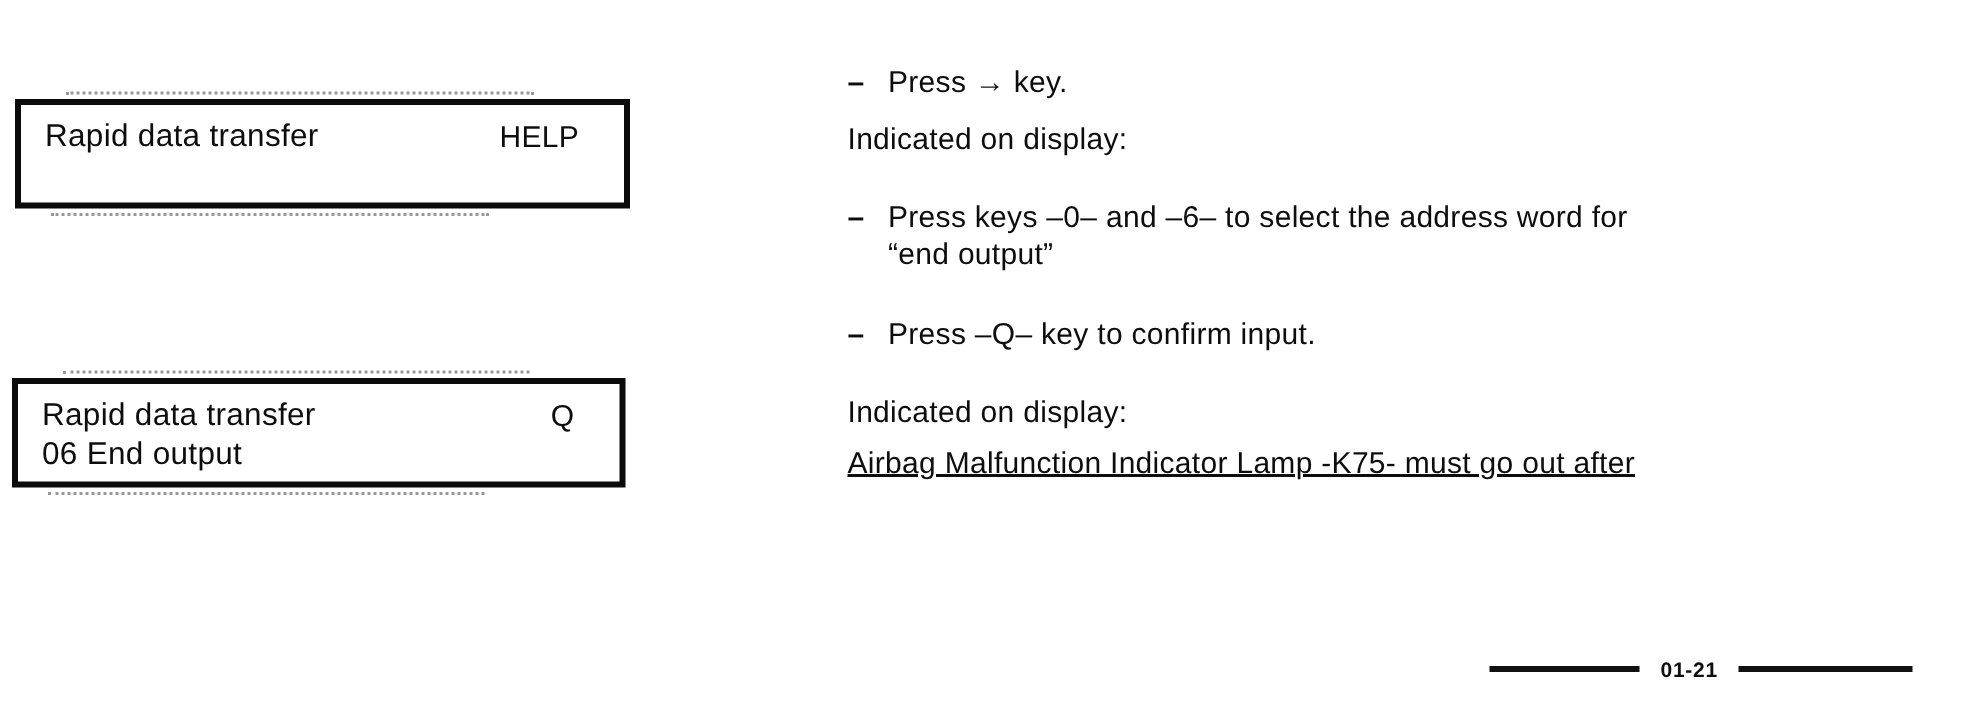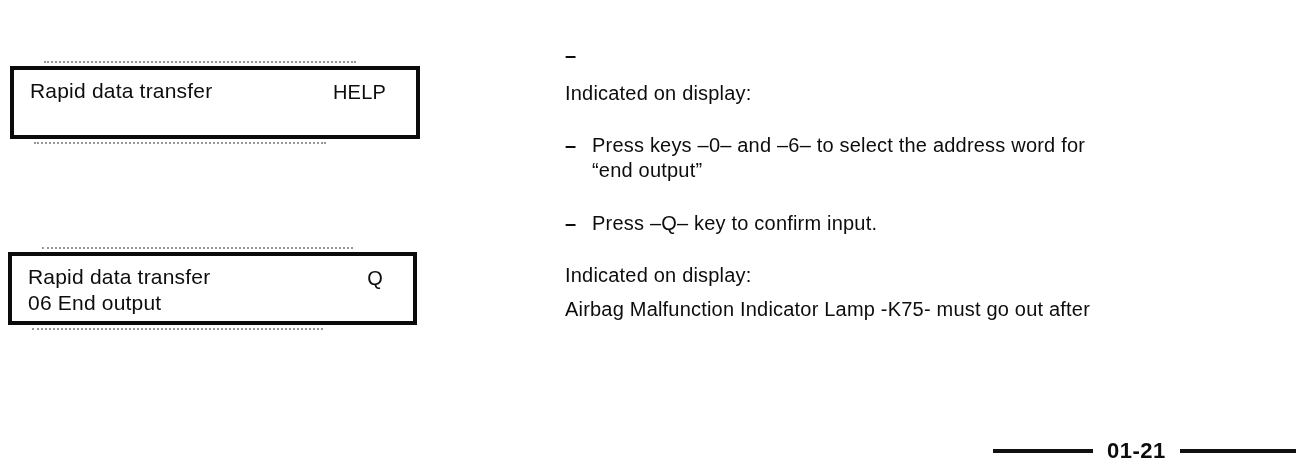--- a/index.html
+++ b/index.html
@@ -55,21 +55,21 @@
   .step .bullet { width: 27px; flex: none; font-weight: bold; }
 
   
   .footer {
     position: absolute;
     top: 438px;
     left: 993px;
     display: flex;
     align-items: center;
     gap: 14px;
-    font-size: 22px;
+    font-size: 14px;
     font-weight: bold;
     letter-spacing: 0.5px;
   }
   .rule { height: 4px; background: #111; display: inline-block; }
   .rule-left  { width: 100px; }
   .rule-right { width: 116px; }
 </style>
 </head>
 <body>
 
@@ -86,40 +86,41 @@
     <div class="box-lines">
       <div>Rapid data transfer</div>
       <div>06 End output</div>
     </div>
     <div class="box-key">Q</div>
   </div>
 
 
   <div class="rc step" style="top:43px;">
     <span class="bullet">–</span>
+    <span>Press → key.</span>
   </div>
 
   <div class="rc" style="top:81px;">Indicated on display:</div>
 
   <div class="rc step" style="top:133px;">
     <span class="bullet">–</span>
     <span>
       <span>Press keys –0– and –6– to select the address word for</span><br>
       <span>“end output”</span>
     </span>
   </div>
 
   <div class="rc step" style="top:211px;">
     <span class="bullet">–</span>
     <span>Press –Q– key to confirm input.</span>
   </div>
 
   <div class="rc" style="top:263px;">Indicated on display:</div>
 
-  <div class="rc" style="top:297px;">
+  <div class="rc" style="top:297px;text-decoration:underline;">
     <div>Airbag Malfunction Indicator Lamp -K75- must go out after</div>
   </div>
 
   <div class="footer">
     <span class="rule rule-left"></span>
     <span>01-21</span>
     <span class="rule rule-right"></span>
   </div>
 
 </div>

